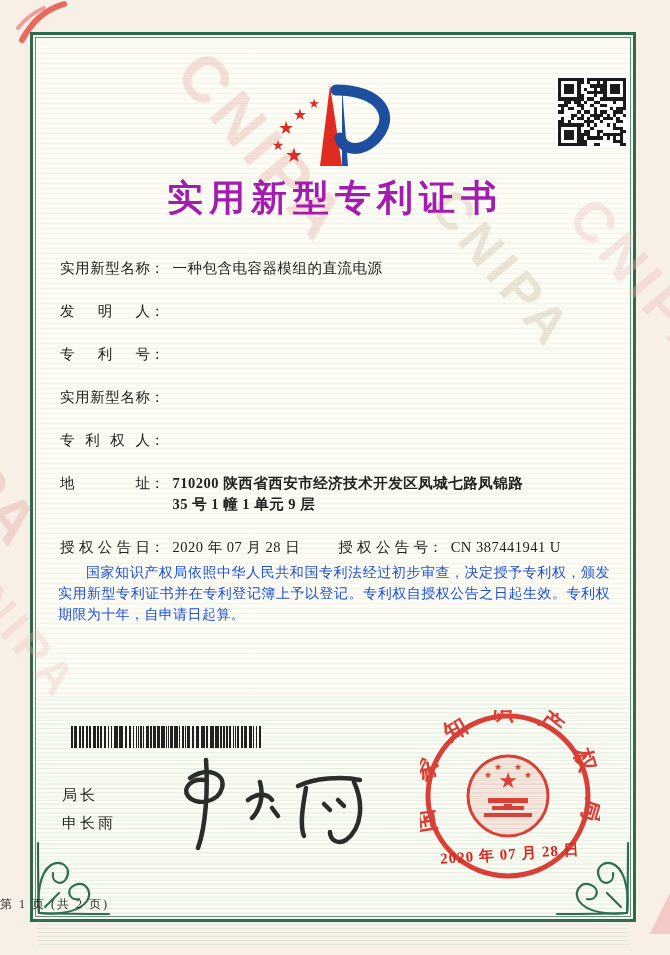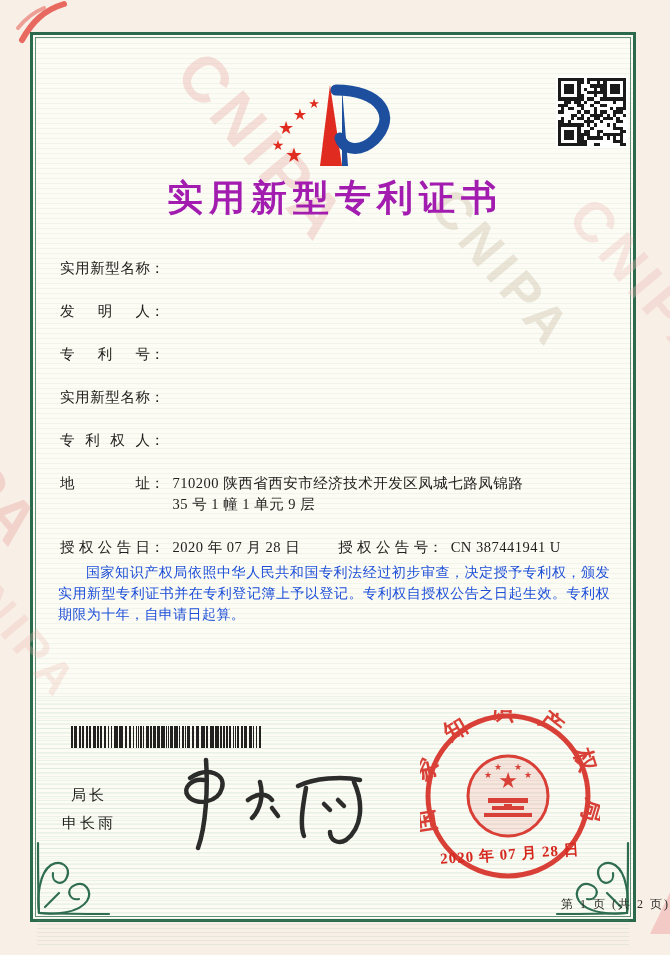--- a/index.html
+++ b/index.html
@@ -65,43 +65,43 @@
   }
   
   .fields{position:absolute;left:60px;top:258px;width:552px;font-size:14.5px;}
   .frow{display:flex;align-items:flex-start;line-height:21px;margin-bottom:22px;color:#22211f;}
   .flabel{
     display:inline-block;width:90px;flex:none;
     text-align:justify;text-align-last:justify;
   }
   .fcolon{flex:none;margin-right:8px;}
   .fvalue{letter-spacing:.5px;}
-  .addr .fvalue{max-width:362px;}
+  .addr .fvalue{max-width:362px;font-weight:bold;}
   .grant-row .flabel.second{margin-left:38px;}
   
   .body-text{
     position:absolute;left:58px;top:562px;width:552px;
     font-size:14px;line-height:21px;color:#1d4ed8;
     text-align:justify;letter-spacing:.4px;
   }
   .body-text p{margin:0 0 3px 0;text-indent:2em;}
   
   .barcode{position:absolute;left:70px;top:726px;}
   .signoff{position:absolute;left:62px;top:786px;font-size:15px;letter-spacing:3px;color:#1e1d1b;}
-  .signoff div{margin-bottom:9px;text-align:center;}
+  .signoff div{margin-bottom:9px;}
   .signature{position:absolute;left:148px;top:748px;}
   .seal{position:absolute;left:420px;top:710px;}
   .seal-date{
     position:absolute;left:428px;top:845px;width:164px;
     text-align:center;font-size:15px;font-weight:bold;
     color:#d5271e;transform:rotate(-4deg);letter-spacing:1px;
   }
   .page-footer{
     position:absolute;left:0;top:896px;width:100%;
-    text-align:right;font-size:12px;letter-spacing:2px;color:#2c2b29;
+    text-align:left;font-size:12px;letter-spacing:2px;color:#2c2b29;
   }
   .corner-flourish{position:absolute;bottom:2px;}
   .corner-flourish.right{right:2px;}
   .corner-flourish.left{left:2px;transform:scaleX(-1);}
 </style>
 </head>
 <body>
 
 <div class="page">
 
@@ -304,20 +304,21 @@
       <rect x="1" y="15" width="5" height="5" fill="#ffffff"></rect>
       <rect x="2" y="16" width="3" height="3" fill="#1a1a1a"></rect>
     </svg>
 
   <div class="title">实用新型专利证书</div>
 
   <div class="fields">
     <div class="frow">
       <span class="flabel">实用新型名称</span>
         <span class="fcolon">：</span>
+        <span class="fvalue">一种包含电容器模组的直流电源</span>
     </div>
     <div class="frow">
       <span class="flabel">发明人</span>
         <span class="fcolon">：</span>
     </div>
     <div class="frow">
       <span class="flabel">专利号</span>
         <span class="fcolon">：</span>
     </div>
     <div class="frow">

